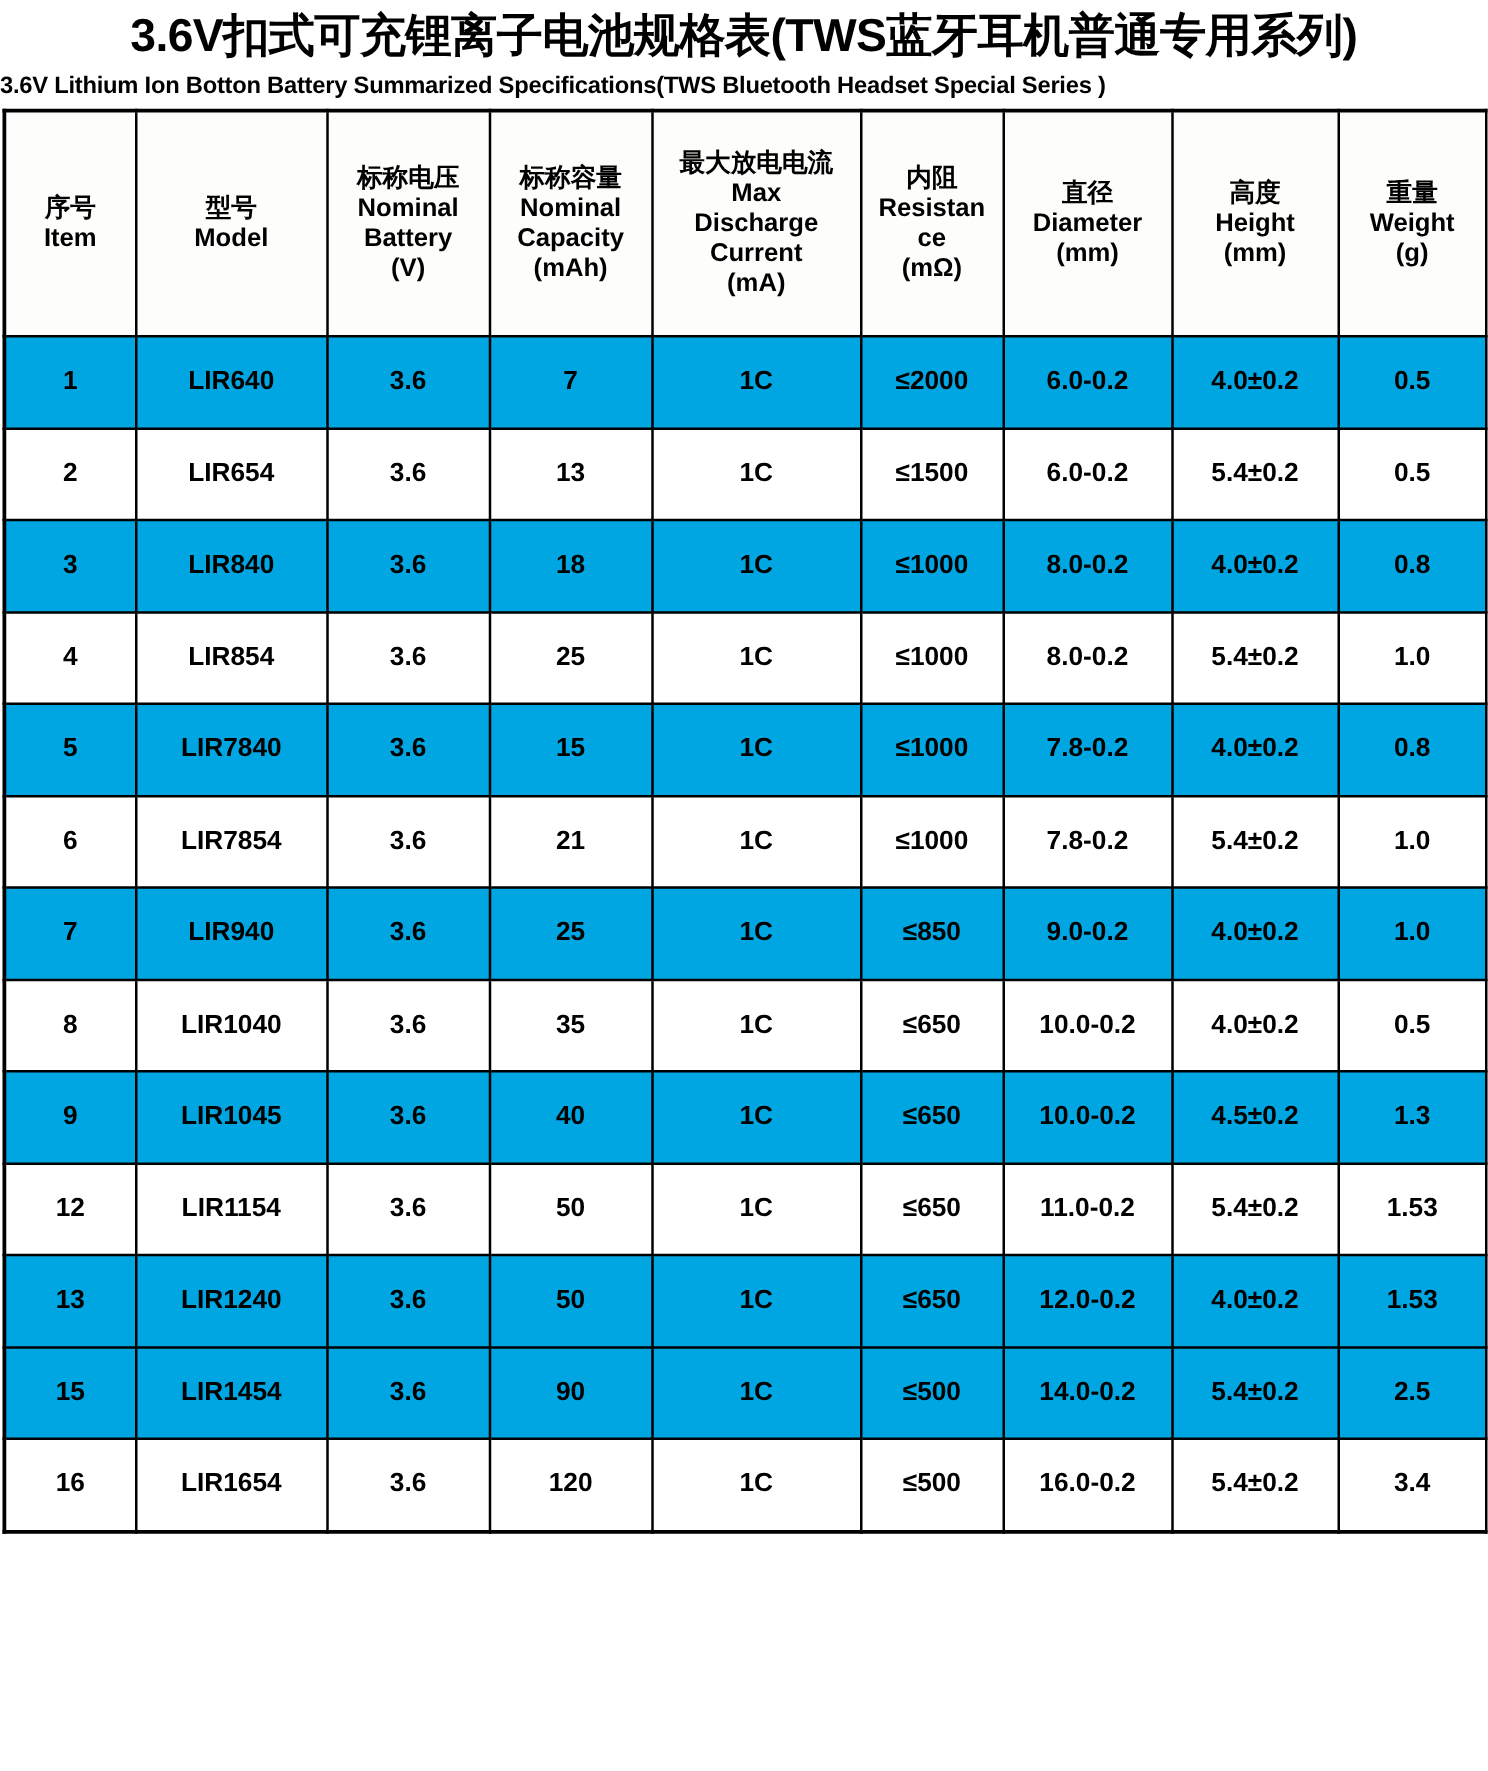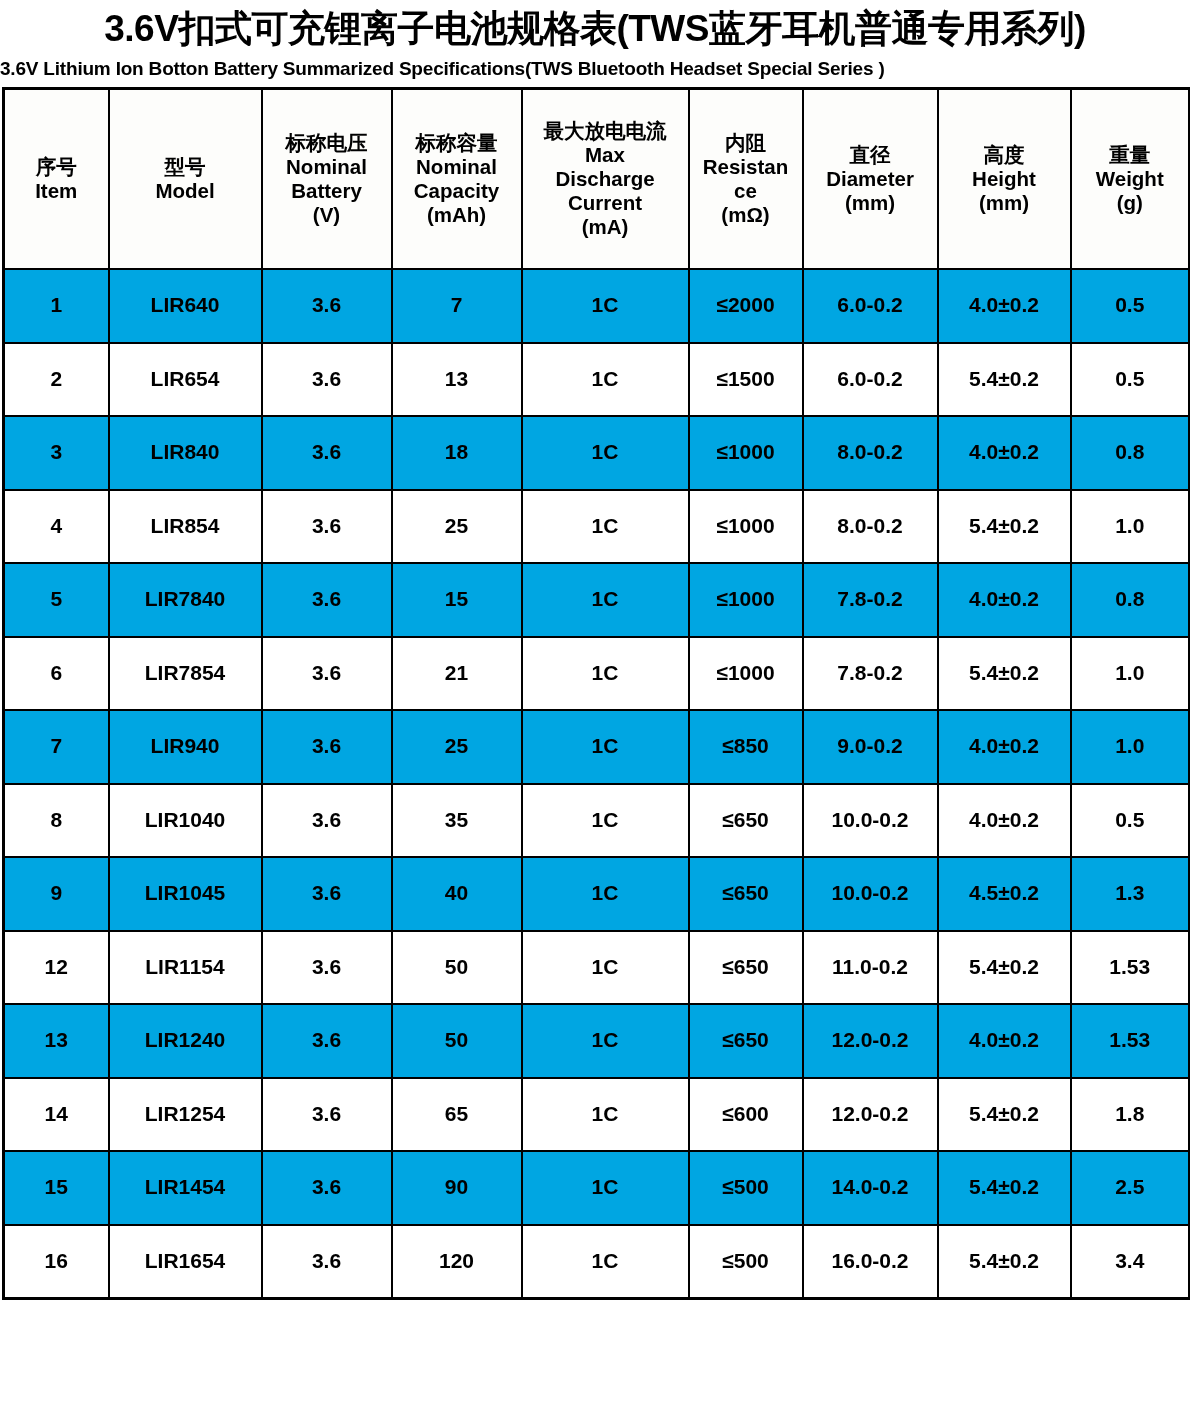--- a/index.html
+++ b/index.html
@@ -509,49 +509,20 @@
           <td>
             <div class="cellfill">12.0-0.2</div>
           </td>
           <td>
             <div class="cellfill">4.0±0.2</div>
           </td>
           <td>
             <div class="cellfill">1.53</div>
           </td>
         </tr>
-        <tr class="even">
-          <td>
-            <div class="cellfill">14</div>
-          </td>
-          <td>
-            <div class="cellfill">LIR1254</div>
-          </td>
-          <td>
-            <div class="cellfill">3.6</div>
-          </td>
-          <td>
-            <div class="cellfill">65</div>
-          </td>
-          <td>
-            <div class="cellfill">1C</div>
-          </td>
-          <td>
-            <div class="cellfill">≤600</div>
-          </td>
-          <td>
-            <div class="cellfill">12.0-0.2</div>
-          </td>
-          <td>
-            <div class="cellfill">5.4±0.2</div>
-          </td>
-          <td>
-            <div class="cellfill">1.8</div>
-          </td>
-        </tr>
         <tr class="odd">
           <td>
             <div class="cellfill">15</div>
           </td>
           <td>
             <div class="cellfill">LIR1454</div>
           </td>
           <td>
             <div class="cellfill">3.6</div>
           </td>

